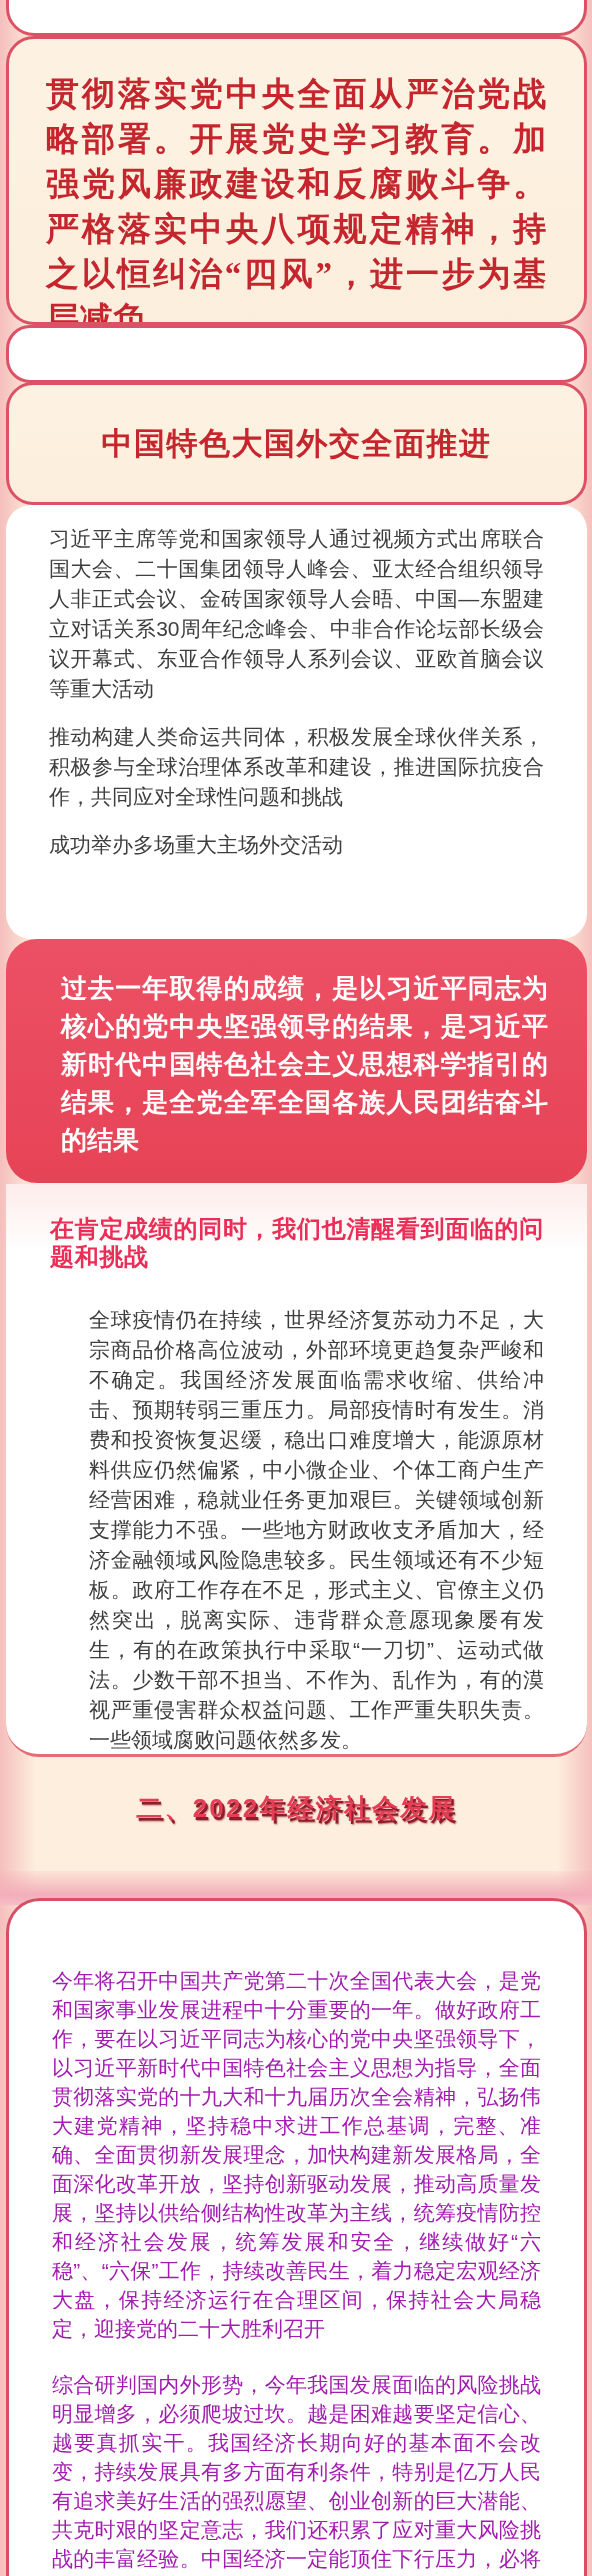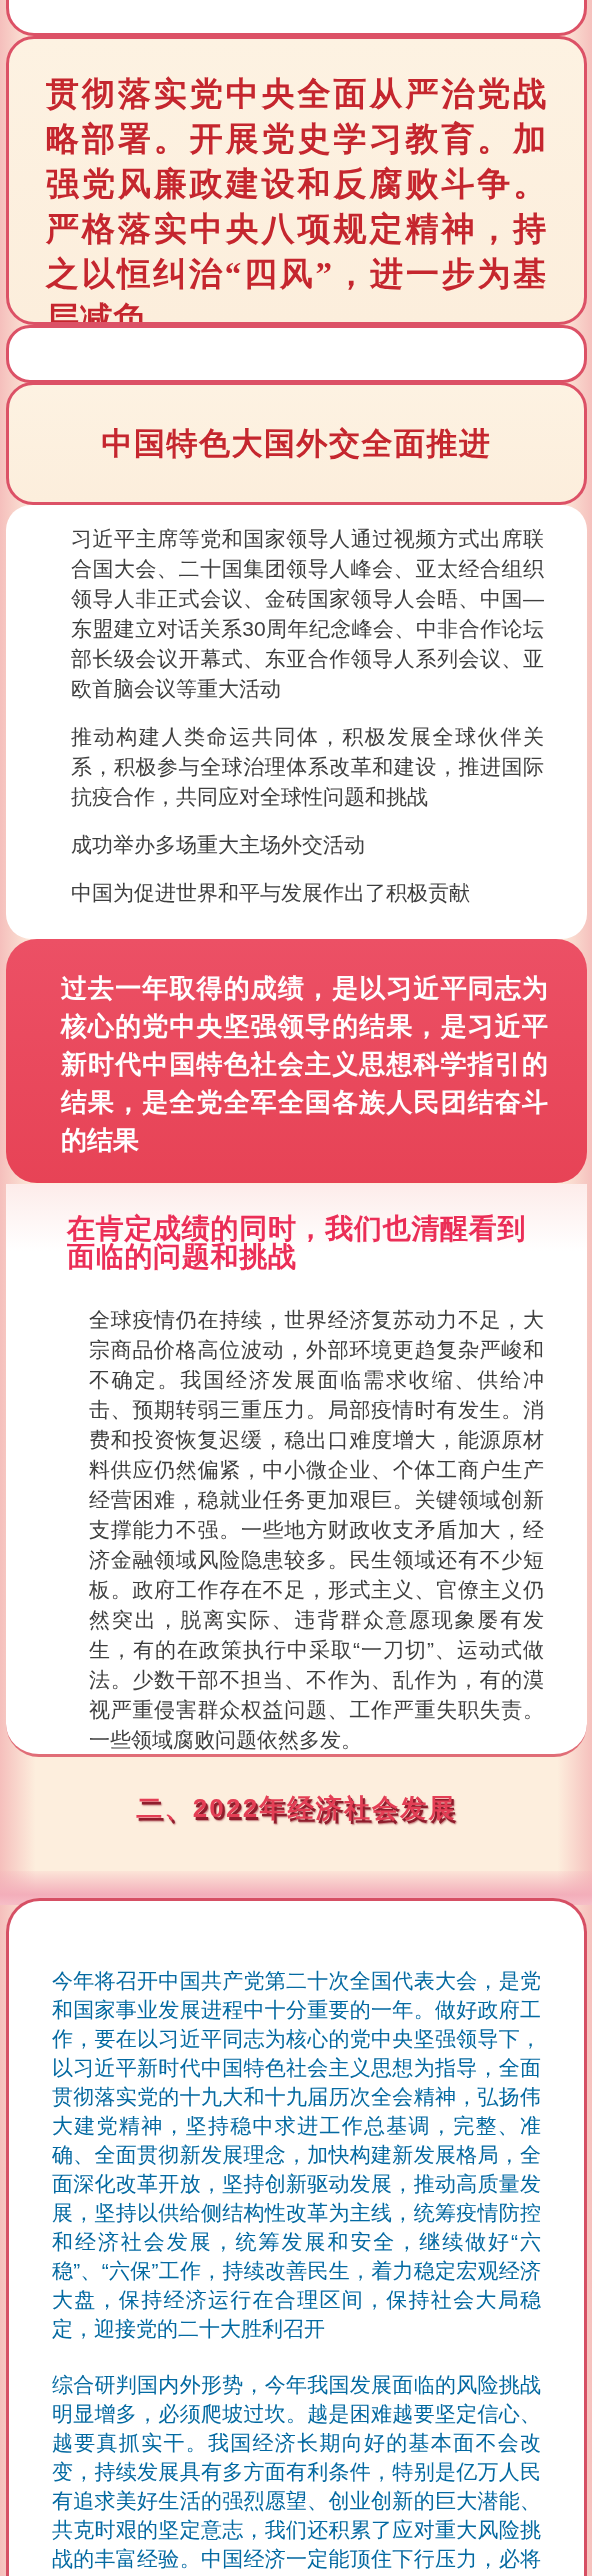--- a/index.html
+++ b/index.html
@@ -37,21 +37,21 @@
 
   
   .card-banner{top:382px;height:123px;border-radius:27px;display:flex;align-items:center;justify-content:center;}
   .banner-title{
     font-family:"Liberation Serif", serif;
     font-weight:bold;color:#c5262e;
     font-size:31px;letter-spacing:1.5px;text-align:center;
   }
 
   
-  .card-diplomacy{top:505px;height:434px;border-radius:25px;padding:19px 43px 0 65px;}
+  .card-diplomacy{top:505px;height:434px;border-radius:25px;padding:19px 43px 0 43px;}
   .body-text{font-size:21px;line-height:30px;color:#3e3e3e;text-align:justify;margin:0 0 18px 0;}
 
   
   .card-achievement{
     top:939px;height:244px;border-radius:31px;
     background:linear-gradient(180deg,#ec5065 0%,#e74356 100%);
     padding:30px 39px 0 55px;
   }
   .achievement-text{
     color:#ffffff;font-weight:bold;
@@ -61,22 +61,22 @@
   
   .card-problems{
     top:1184px;height:573px;
     border-bottom:3px solid #e06d77;
     border-radius:0 0 33px 33px;
     background:linear-gradient(180deg,#fdecea 0%,#ffffff 67px);
     padding:31px 43px 0 43px;
   }
   .problems-title{
     color:#eb2e57;font-weight:bold;
-    font-size:28px;line-height:28px;
-    margin:0 0 34px 18px;letter-spacing:0.7px;
+    font-size:24px;line-height:28px;
+    margin:0 0 34px 1px;letter-spacing:0.7px;
   }
   .card-problems .body-text{margin-bottom:28px;margin-left:40px;}
 
   
   .section-heading{
     position:absolute;top:1784px;left:0;width:593px;
     text-align:center;z-index:2;
   }
   .heading-line{
     font-weight:900;color:#e43e55;
@@ -90,21 +90,21 @@
   }
 
   
   .card-policy{
     top:1898px;height:685px;
     border:3px solid #d64f64;border-bottom:none;
     border-radius:34px 34px 0 0;
     background:#ffffff;
     padding:65px 43px 0 43px;z-index:3;
   }
-  .red-text{font-size:21px;line-height:29px;color:#0369a1;text-align:justify;margin:0 0 27.4px 0;}
+  .red-text{font-size:21px;line-height:29px;color:#a21caf;text-align:justify;margin:0 0 27.4px 0;}
 </style>
 </head>
 <body>
 
 <div id="page">
 
   <div class="card white bordered card-top"></div>
 
   <div class="card peach bordered card-quote">
     <div class="quote-text">贯彻落实党中央全面从严治党战略部署。开展党史学习教育。加强党风廉政建设和反腐败斗争。严格落实中央八项规定精神，持之以恒纠治“四风”，进一步为基层减负</div>
@@ -113,21 +113,20 @@
   <div class="card white bordered card-band"></div>
 
   <div class="card peach bordered card-banner">
     <div class="banner-title">中国特色大国外交全面推进</div>
   </div>
 
   <div class="card white card-diplomacy">
     <p class="body-text">习近平主席等党和国家领导人通过视频方式出席联合国大会、二十国集团领导人峰会、亚太经合组织领导人非正式会议、金砖国家领导人会晤、中国—东盟建立对话关系30周年纪念峰会、中非合作论坛部长级会议开幕式、东亚合作领导人系列会议、亚欧首脑会议等重大活动</p>
     <p class="body-text">推动构建人类命运共同体，积极发展全球伙伴关系，积极参与全球治理体系改革和建设，推进国际抗疫合作，共同应对全球性问题和挑战</p>
     <p class="body-text">成功举办多场重大主场外交活动</p>
-    <p class="body-text">中国为促进世界和平与发展作出了积极贡献</p>
   </div>
 
   <div class="card card-achievement">
     <div class="achievement-text">过去一年取得的成绩，是以习近平同志为核心的党中央坚强领导的结果，是习近平新时代中国特色社会主义思想科学指引的结果，是全党全军全国各族人民团结奋斗的结果</div>
   </div>
 
   <div class="card card-problems">
     <h2 class="problems-title">在肯定成绩的同时，我们也清醒看到面临的问题和挑战</h2>
     <p class="body-text">全球疫情仍在持续，世界经济复苏动力不足，大宗商品价格高位波动，外部环境更趋复杂严峻和不确定。我国经济发展面临需求收缩、供给冲击、预期转弱三重压力。局部疫情时有发生。消费和投资恢复迟缓，稳出口难度增大，能源原材料供应仍然偏紧，中小微企业、个体工商户生产经营困难，稳就业任务更加艰巨。关键领域创新支撑能力不强。一些地方财政收支矛盾加大，经济金融领域风险隐患较多。民生领域还有不少短板。政府工作存在不足，形式主义、官僚主义仍然突出，脱离实际、违背群众意愿现象屡有发生，有的在政策执行中采取“一刀切”、运动式做法。少数干部不担当、不作为、乱作为，有的漠视严重侵害群众权益问题、工作严重失职失责。一些领域腐败问题依然多发。</p>
 

